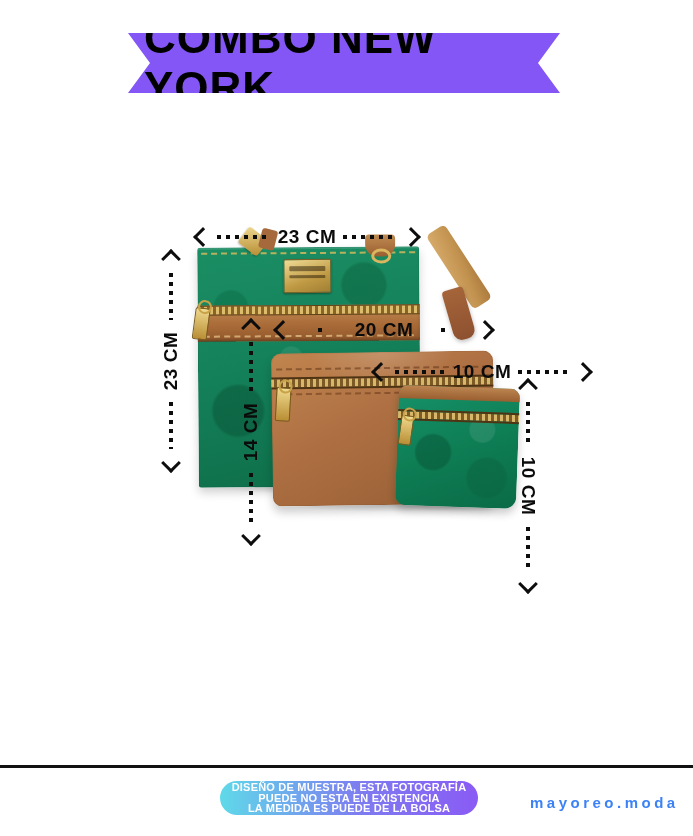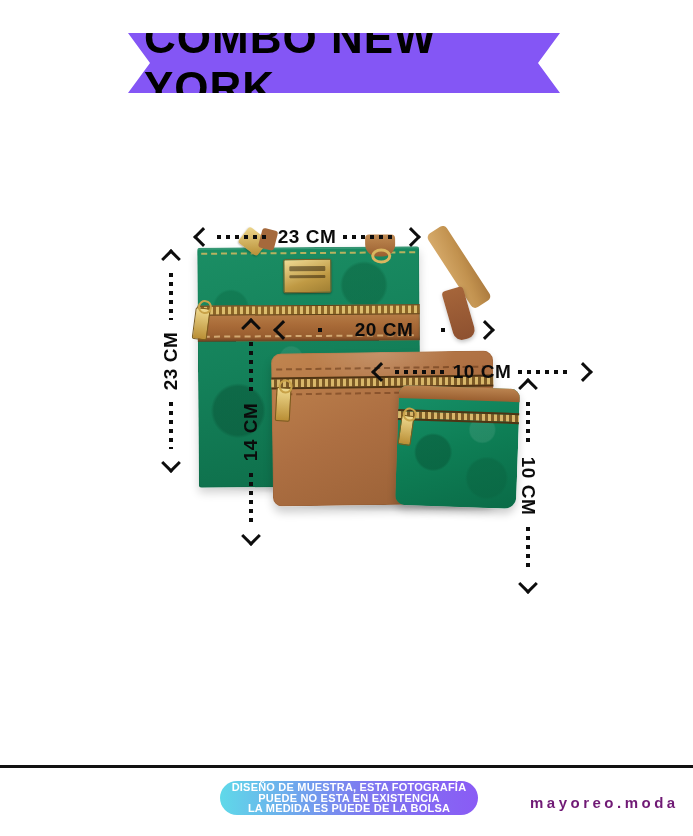--- a/index.html
+++ b/index.html
@@ -115,21 +115,21 @@
   #dim-coin-w{left:374px;top:361px;width:216px;height:22px;}
   #dim-coin-h{left:515px;top:381px;width:26px;height:210px;}
 
   
   .footer-rule{position:absolute;left:0;top:765px;width:693px;height:3px;background:#111111;z-index:7;}
   .disclaimer-pill{position:absolute;left:220px;top:781px;width:258px;height:34px;border-radius:17px;z-index:7;
     background:linear-gradient(90deg,#5FD9E9 0%,#7E7BF0 55%,#8A5BF5 100%);
     display:flex;flex-direction:column;align-items:center;justify-content:center;}
   .disclaimer-pill span{font-size:11px;font-weight:700;line-height:10.5px;color:#ffffff;letter-spacing:.2px;white-space:nowrap;}
   .brand-mark{position:absolute;left:530px;top:794px;z-index:7;
-    font-size:15px;font-weight:700;letter-spacing:3.5px;color:#701a75;white-space:nowrap;}
+    font-size:15px;font-weight:700;letter-spacing:3.5px;color:#3b82f6;white-space:nowrap;}
 </style>
 </head>
 <body>
 
 <div class="canvas">
 
   <div class="ribbon">
     <h1>COMBO NEW YORK</h1>
   </div>
 

